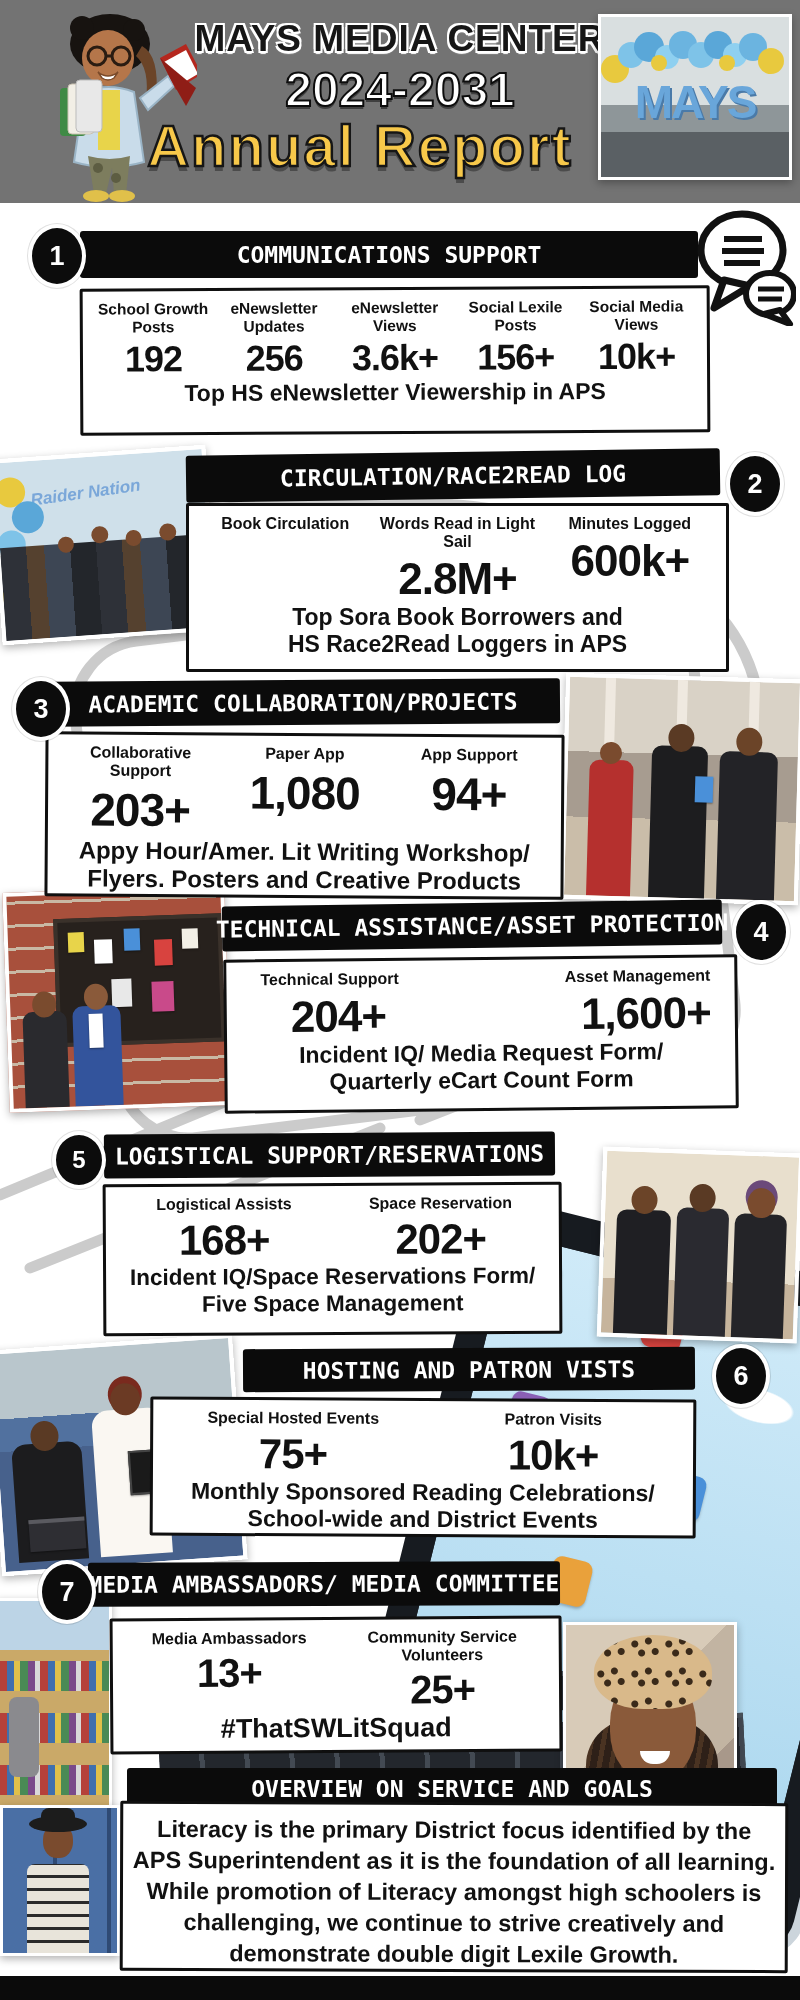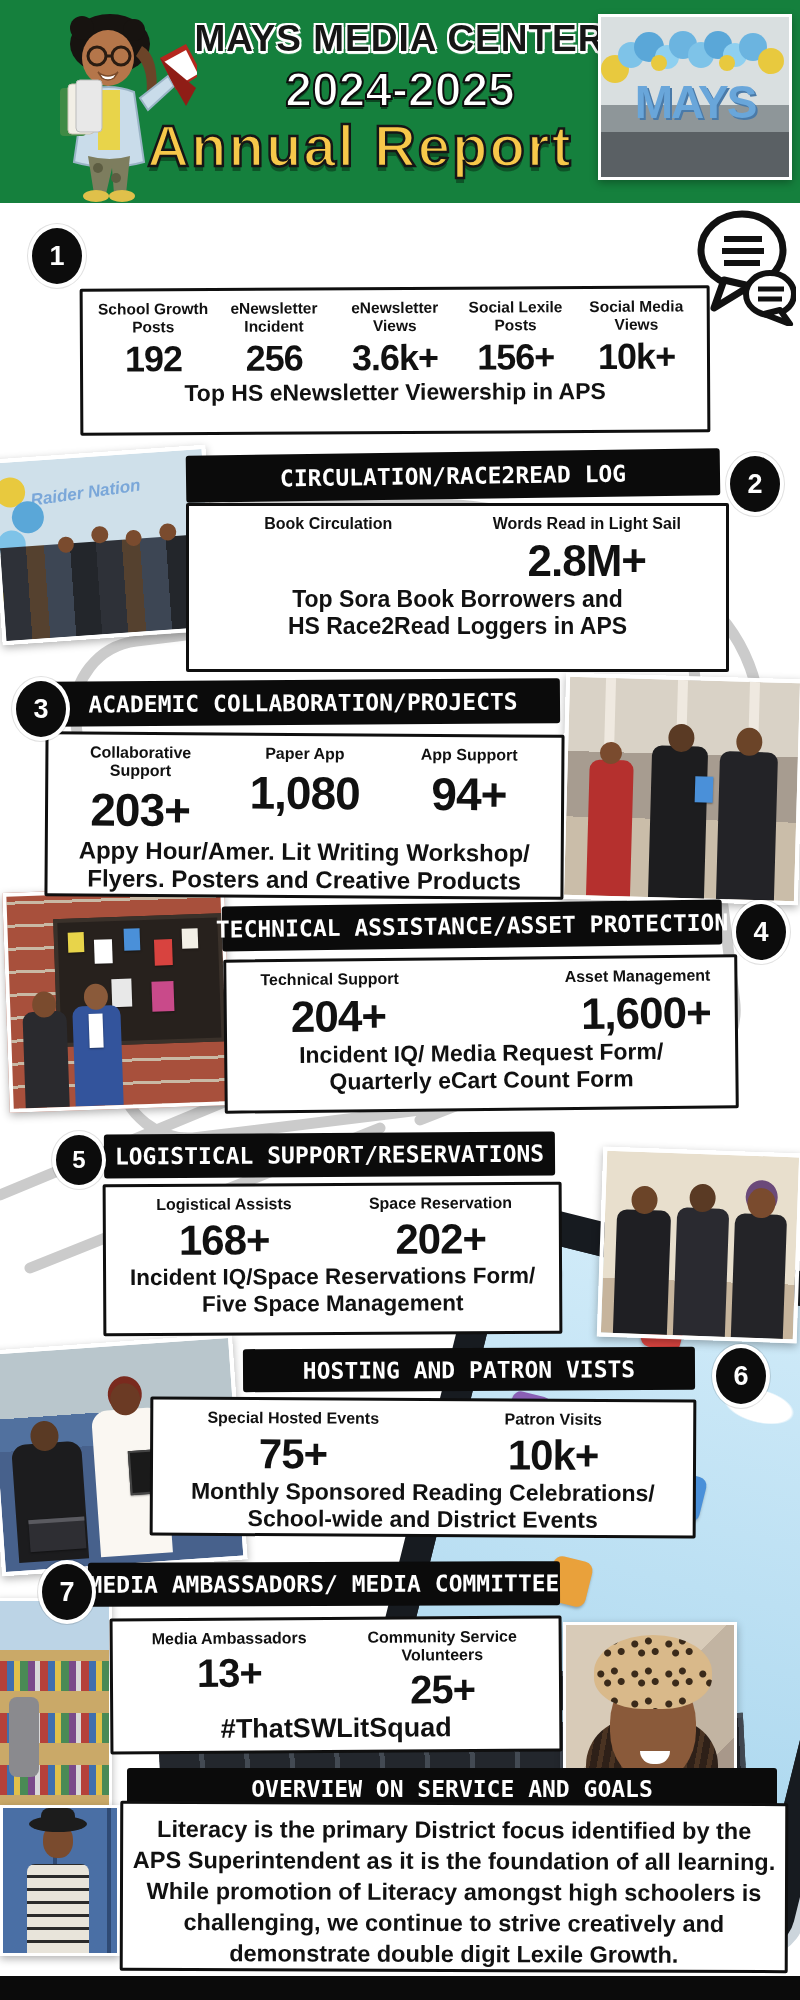--- a/index.html
+++ b/index.html
@@ -2,21 +2,21 @@
 <html><head>
 <meta charset="utf-8">
 <style>
   html,body{margin:0;padding:0;background:#e9e9e9;}
   .canvas{
     position:relative;width:800px;height:2000px;margin:0 auto;
     background:#ffffff;overflow:hidden;
     font-family:"Liberation Sans",sans-serif;color:#111;
   }
   
-  .header{position:absolute;left:0;top:0;width:800px;height:203px;background:#15803d;z-index:2;}
+  .header{position:absolute;left:0;top:0;width:800px;height:203px;background:#737373;z-index:2;}
   .h-title{position:absolute;left:190px;top:18px;width:420px;text-align:center;
     font-size:37px;font-weight:bold;letter-spacing:1px;color:#161616;
     text-shadow:-2px -2px 0 #fff,2px -2px 0 #fff,-2px 2px 0 #fff,2px 2px 0 #fff,0 3px 1px #fff;}
   .h-year{position:absolute;left:190px;top:62px;width:420px;text-align:center;
     font-size:48px;font-weight:bold;color:#fff;-webkit-text-stroke:2px #0d0d0d;
     text-shadow:0 3px 0 rgba(0,0,0,.45);}
   .h-sub{position:absolute;left:120px;top:112px;width:480px;text-align:center;
     font-size:58px;font-weight:bold;letter-spacing:2px;color:#f7c84a;
     -webkit-text-stroke:2.5px #161616;text-shadow:0 5px 0 rgba(0,0,0,.35);}
   .h-avatar{position:absolute;left:22px;top:6px;width:175px;height:196px;}
@@ -195,21 +195,21 @@
       <rect x="38" y="82" width="26" height="48" rx="4" fill="#3f8a45"></rect>
       <rect x="46" y="78" width="26" height="50" rx="4" fill="#f2efe6" stroke="#c9c2b2"></rect>
       <rect x="54" y="74" width="26" height="52" rx="4" fill="#e8e8e8" stroke="#bbb"></rect>
       <path d="M66 150 q22 6 42 0 l-4 38 -12 0 -2 -26 -6 26 -12 0z" fill="#7d7d5e"></path>
       <circle cx="76" cy="162" r="5" fill="#5d5d42"></circle>
       <circle cx="94" cy="172" r="5" fill="#5d5d42"></circle>
       <ellipse cx="74" cy="190" rx="13" ry="6" fill="#e0c04a"></ellipse>
       <ellipse cx="100" cy="190" rx="13" ry="6" fill="#e0c04a"></ellipse>
     </svg>
     <div class="h-title">MAYS MEDIA CENTER</div>
-    <div class="h-year">2024-2025</div>
+    <div class="h-year">2024-2031</div>
     <div class="h-sub">Annual Report</div>
     <div class="photo ph-mays">
       <div class="mays-word">MAYS</div>
       <svg class="balloon-svg" width="188" height="80" viewBox="0 0 188 80">
         <g>
           <circle cx="14" cy="52" r="14" fill="#e8c93e"></circle>
             <circle cx="30" cy="38" r="13" fill="#7ec3e8"></circle>
           <circle cx="48" cy="30" r="15" fill="#5aa7d8"></circle>
             <circle cx="66" cy="40" r="12" fill="#8fd0f0"></circle>
           <circle cx="82" cy="28" r="14" fill="#6bb4e0"></circle>
@@ -219,39 +219,42 @@
           <circle cx="152" cy="30" r="14" fill="#6bb4e0"></circle>
             <circle cx="170" cy="44" r="13" fill="#e8c93e"></circle>
           <circle cx="58" cy="46" r="8" fill="#e8c93e"></circle>
             <circle cx="126" cy="46" r="8" fill="#e8c93e"></circle>
         </g>
       </svg>
     </div>
   </div>
 
   <div class="badge" id="badge1">1</div>
+  <div class="sec-bar" id="bar1">
+      <span>COMMUNICATIONS SUPPORT</span>
+    </div>
   <svg class="speech" viewBox="0 0 102 120">
     <ellipse cx="48" cy="44" rx="41" ry="36" fill="#fff" stroke="#111" stroke-width="7"></ellipse>
     <path d="M30 74 L20 102 L56 80 Z" fill="#fff" stroke="#111" stroke-width="7" stroke-linejoin="round"></path>
     <line x1="30" y1="33" x2="68" y2="33" stroke="#111" stroke-width="6"></line>
     <line x1="28" y1="45" x2="70" y2="45" stroke="#111" stroke-width="6"></line>
     <line x1="30" y1="57" x2="66" y2="57" stroke="#111" stroke-width="6"></line>
     <ellipse cx="76" cy="88" rx="24" ry="21" fill="#fff" stroke="#111" stroke-width="6"></ellipse>
     <path d="M86 104 L96 118 L70 108 Z" fill="#fff" stroke="#111" stroke-width="6" stroke-linejoin="round"></path>
     <line x1="64" y1="83" x2="90" y2="83" stroke="#111" stroke-width="5"></line>
     <line x1="64" y1="93" x2="88" y2="93" stroke="#111" stroke-width="5"></line>
   </svg>
   <div class="statbox" id="box1">
     <div class="stats-row">
       <div class="stat">
           <div class="lbl">School Growth Posts</div>
           <div class="val">192</div>
         </div>
       <div class="stat">
-          <div class="lbl">eNewsletter Incident</div>
+          <div class="lbl">eNewsletter Updates</div>
           <div class="val">256</div>
         </div>
       <div class="stat">
           <div class="lbl">eNewsletter Views</div>
           <div class="val">3.6k+</div>
         </div>
       <div class="stat">
           <div class="lbl">Social Lexile Posts</div>
           <div class="val">156+</div>
         </div>
@@ -285,20 +288,24 @@
   <div class="badge" id="badge2">2</div>
   <div class="statbox" id="box2">
     <div class="stats-row">
       <div class="stat">
           <div class="lbl">Book Circulation</div>
         </div>
       <div class="stat">
           <div class="lbl">Words Read in Light Sail</div>
           <div class="val">2.8M+</div>
         </div>
+      <div class="stat">
+          <div class="lbl">Minutes Logged</div>
+          <div class="val">600k+</div>
+        </div>
     </div>
     <div class="box-footer">Top Sora Book Borrowers and</div>
     <div class="box-footer">HS Race2Read Loggers in APS</div>
   </div>
 
   <div class="badge" id="badge3">3</div>
   <div class="sec-bar" id="bar3">
       <span>ACADEMIC COLLABORATION/PROJECTS</span>
     </div>
   <div class="statbox" id="box3">

